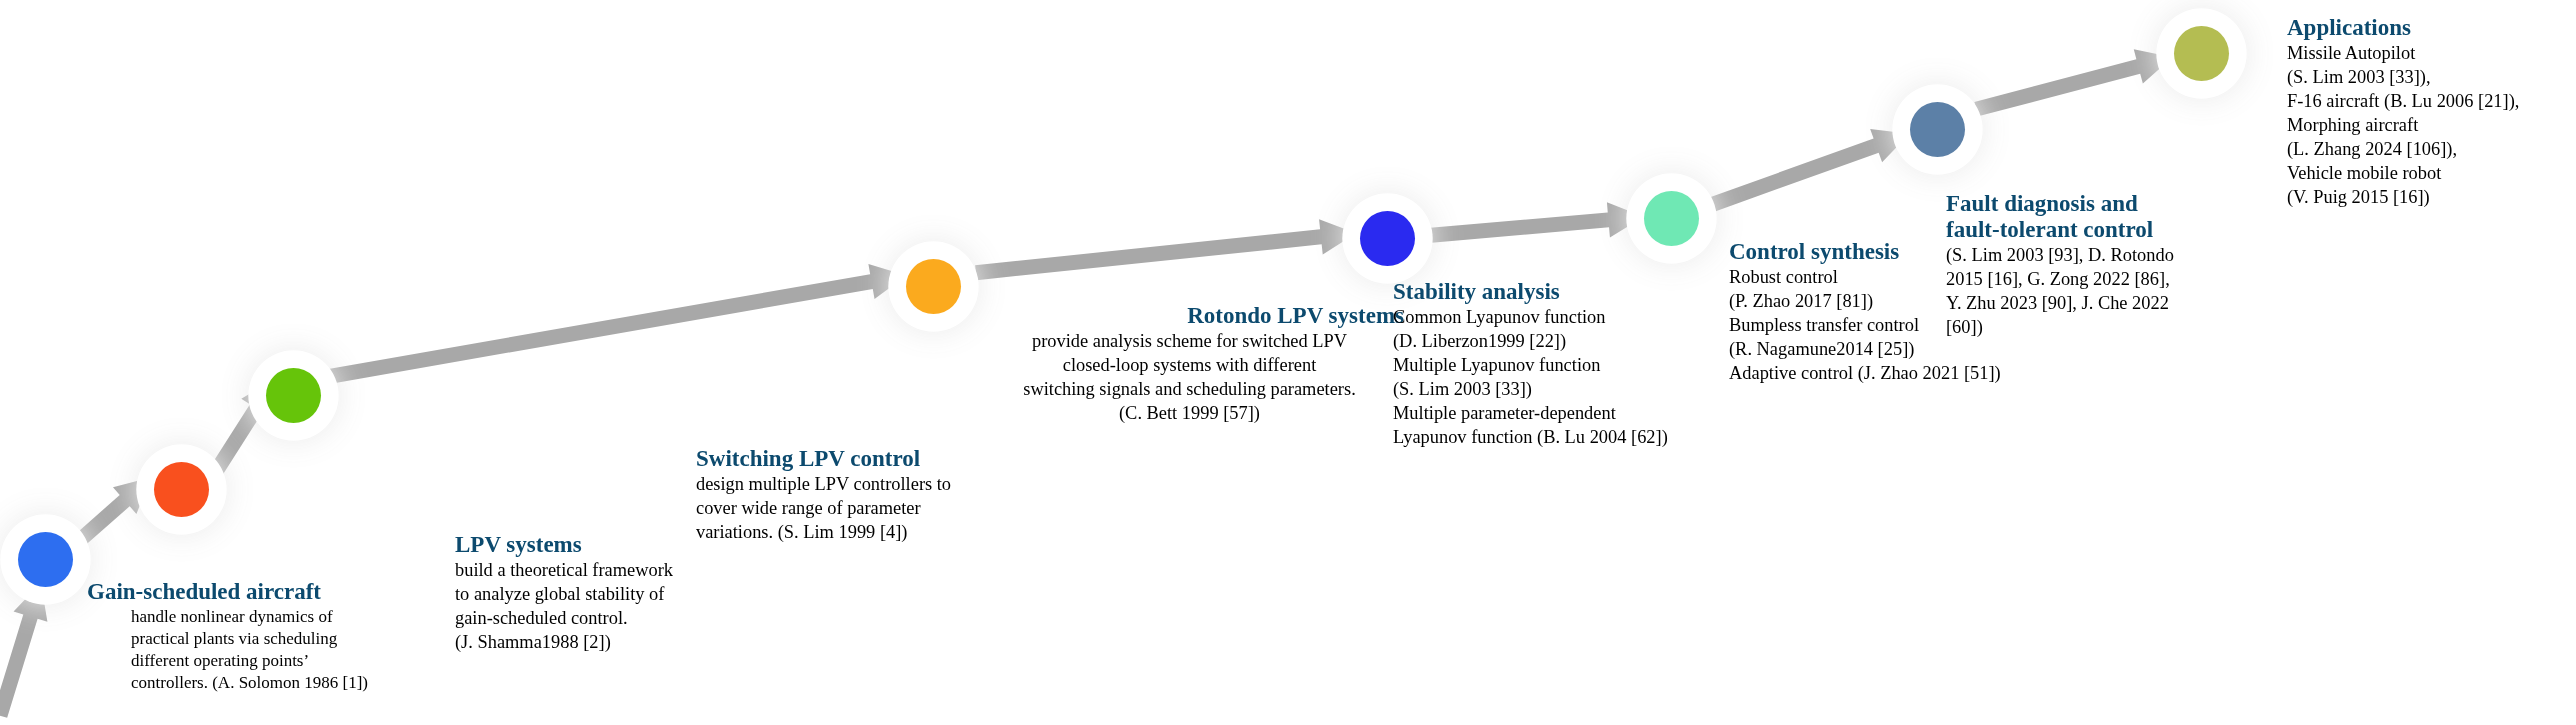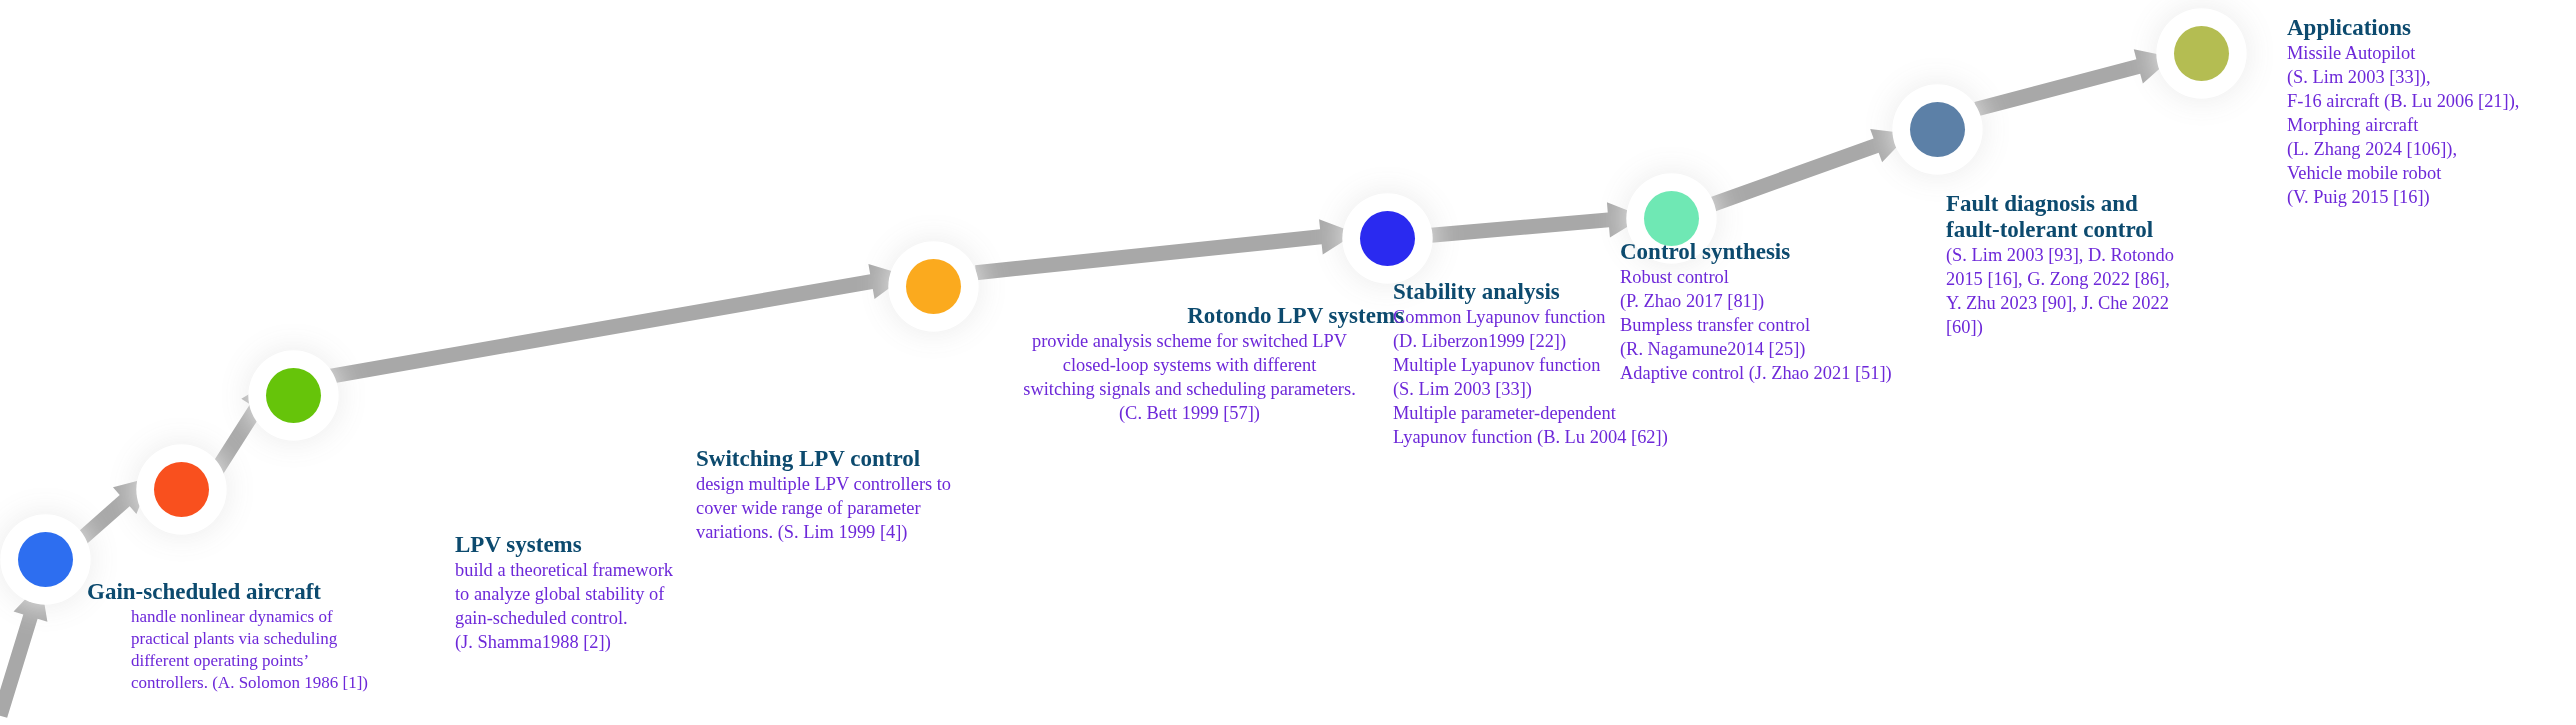--- a/index.html
+++ b/index.html
@@ -42,21 +42,21 @@
   .block-title {
     font-family: "Liberation Serif", serif;
     font-weight: bold;
     color: #0c4a6e;
     line-height: 1.12;
     margin: 0 0 1.4px 0;
     white-space: pre-line;
   }
   .block-body {
     font-family: "Liberation Serif", serif;
-    color: #6d28d9;
+    color: #000000;
     line-height: 1.30;
     margin: 0;
     white-space: pre-line;
   }
   .ta-right .block-title { text-align: right; }
   .ta-right .block-body  { text-align: center; }
   .ta-left .block-title { text-align: left; }
 </style>
 </head>
 <body>
@@ -115,21 +115,21 @@
       </div>
       <div class="block ta-left" style="left: 1393px; top: 279px; width: 320px;">
         <div class="block-title" style="font-size: 23px;">Stability analysis</div>
         <div class="block-body" style="font-size: 18.4px;">Common Lyapunov function
 (D. Liberzon1999 [22])
 Multiple Lyapunov function
 (S. Lim 2003 [33])
 Multiple parameter-dependent
 Lyapunov function (B. Lu 2004 [62])</div>
       </div>
-      <div class="block ta-left" style="left: 1620px; top: 239px; width: 313px;">
+      <div class="block ta-left" style="left: 1729px; top: 239px; width: 313px;">
         <div class="block-title" style="font-size: 23px;">Control synthesis</div>
         <div class="block-body" style="font-size: 18.4px;">Robust control
 (P. Zhao 2017 [81])
 Bumpless transfer control
 (R. Nagamune2014 [25])
 Adaptive control (J. Zhao 2021 [51])</div>
       </div>
       <div class="block ta-left" style="left: 1946px; top: 191px; width: 320px;">
         <div class="block-title" style="font-size: 23px;">Fault diagnosis and
 fault-tolerant control</div>

